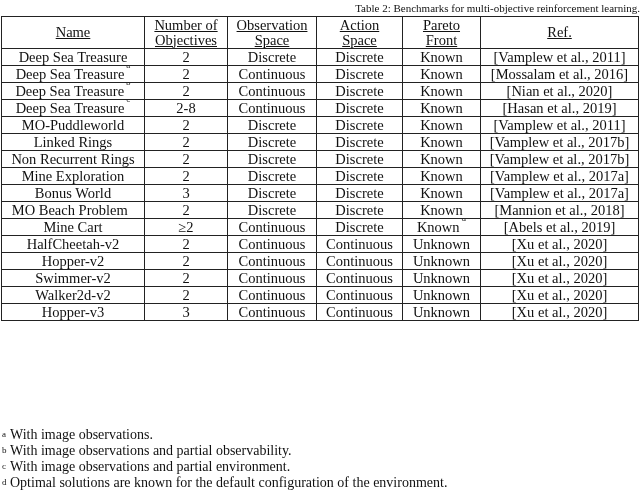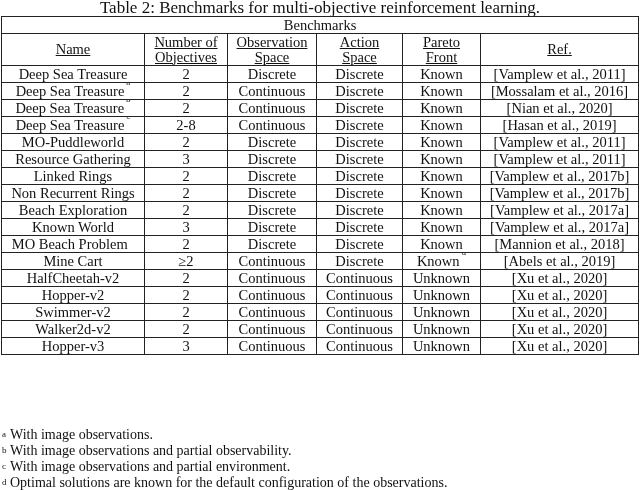--- a/index.html
+++ b/index.html
@@ -13,22 +13,22 @@
       overflow: hidden;
       font-family: "Liberation Serif", "DejaVu Serif", serif;
       color: #111111;
       position: relative;
     }
     .caption {
       position: absolute;
       top: 0;
       left: 0;
       width: 640px;
-      text-align: center;
-      font-size: 17px;
+      text-align: right;
+      font-size: 11px;
       line-height: 16px;
       white-space: nowrap;
     }
     table.bench {
       position: absolute;
       top: 16px;
       left: 1px;
       width: 637px;
       border-collapse: collapse;
       table-layout: fixed;
@@ -94,23 +94,20 @@
 <table class="bench">
   <colgroup>
     <col style="width:143px">
     <col style="width:83px">
     <col style="width:89px">
     <col style="width:86px">
     <col style="width:78px">
     <col style="width:158px">
   </colgroup>
   <thead>
-    <tr class="group-row">
-      <th colspan="6">Benchmarks</th>
-    </tr>
     <tr class="header-row">
       <th><span>Name</span></th>
       <th><span>Number of</span><br><span>Objectives</span></th>
       <th><span>Observation</span><br><span>Space</span></th>
       <th><span>Action</span><br><span>Space</span></th>
       <th><span>Pareto</span><br><span>Front</span></th>
       <th><span>Ref.</span></th>
     </tr>
   </thead>
   <tbody id="table-body">
@@ -148,53 +145,45 @@
       </tr>
       <tr>
         <td><span>MO-Puddleworld</span></td>
         <td><span>2</span></td>
         <td><span>Discrete</span></td>
         <td><span>Discrete</span></td>
         <td><span>Known</span></td>
         <td><span>[Vamplew et al., 2011]</span></td>
       </tr>
       <tr>
-        <td><span>Resource Gathering</span></td>
-        <td><span>3</span></td>
-        <td><span>Discrete</span></td>
-        <td><span>Discrete</span></td>
-        <td><span>Known</span></td>
-        <td><span>[Vamplew et al., 2011]</span></td>
-      </tr>
-      <tr>
         <td><span>Linked Rings</span></td>
         <td><span>2</span></td>
         <td><span>Discrete</span></td>
         <td><span>Discrete</span></td>
         <td><span>Known</span></td>
         <td><span>[Vamplew et al., 2017b]</span></td>
       </tr>
       <tr>
         <td><span>Non Recurrent Rings</span></td>
         <td><span>2</span></td>
         <td><span>Discrete</span></td>
         <td><span>Discrete</span></td>
         <td><span>Known</span></td>
         <td><span>[Vamplew et al., 2017b]</span></td>
       </tr>
       <tr>
-        <td><span>Beach Exploration</span></td>
+        <td><span>Mine Exploration</span></td>
         <td><span>2</span></td>
         <td><span>Discrete</span></td>
         <td><span>Discrete</span></td>
         <td><span>Known</span></td>
         <td><span>[Vamplew et al., 2017a]</span></td>
       </tr>
       <tr>
-        <td><span>Known World</span></td>
+        <td><span>Bonus World</span></td>
         <td><span>3</span></td>
         <td><span>Discrete</span></td>
         <td><span>Discrete</span></td>
         <td><span>Known</span></td>
         <td><span>[Vamplew et al., 2017a]</span></td>
       </tr>
       <tr>
         <td><span>MO Beach Problem</span><sup class="fn">*</sup></td>
         <td><span>2</span></td>
         <td><span>Discrete</span></td>
@@ -250,15 +239,15 @@
         <td><span>Unknown</span></td>
         <td><span>[Xu et al., 2020]</span></td>
       </tr>
     </tbody>
 </table>
 
 <div class="footnotes" id="footnotes">
     <div class="footnote"><span class="mark">a</span><span>With image observations.</span></div>
     <div class="footnote"><span class="mark">b</span><span>With image observations and partial observability.</span></div>
     <div class="footnote"><span class="mark">c</span><span>With image observations and partial environment.</span></div>
-    <div class="footnote"><span class="mark">d</span><span>Optimal solutions are known for the default configuration of the observations.</span></div>
+    <div class="footnote"><span class="mark">d</span><span>Optimal solutions are known for the default configuration of the environment.</span></div>
     <div class="footnote"><span class="mark">*</span><span>Multi-agent environment.</span></div>
   </div>
 
 </body></html>

